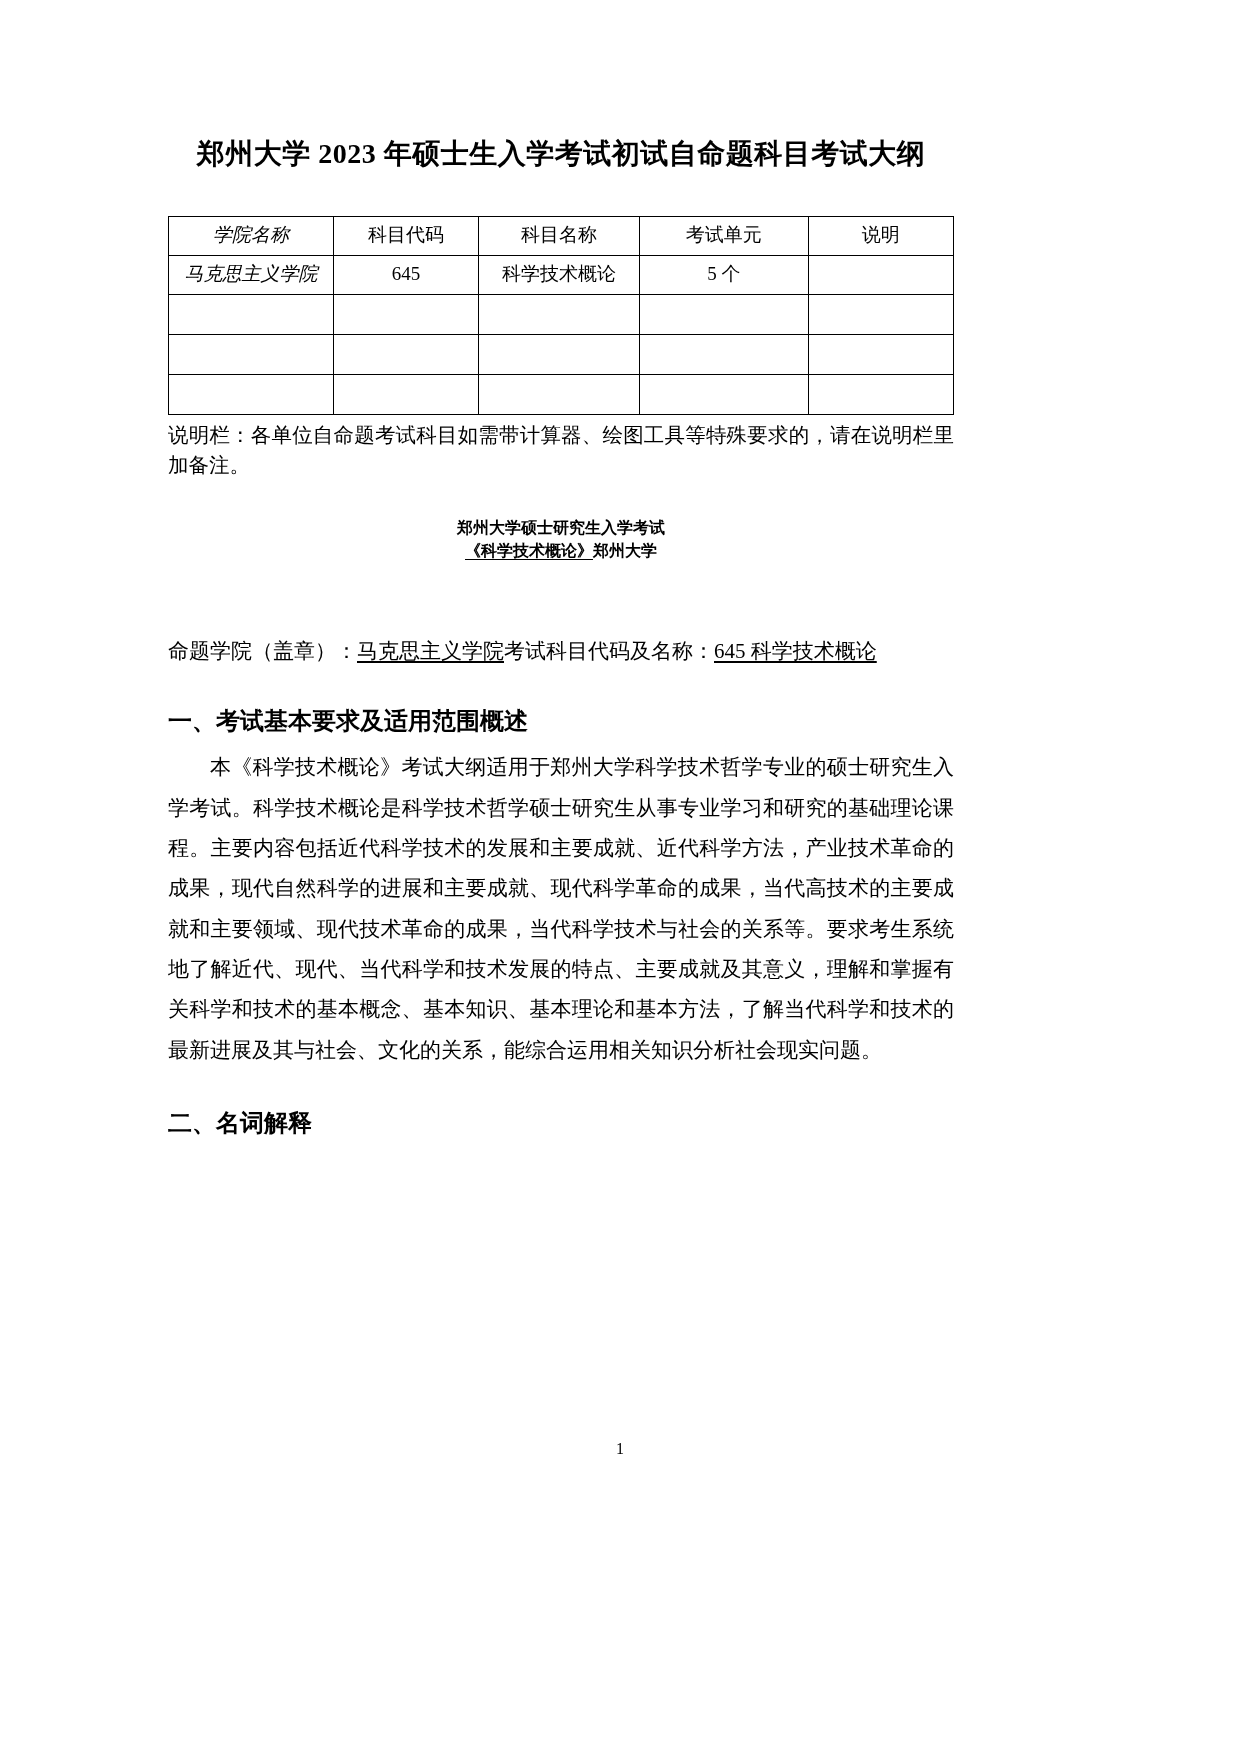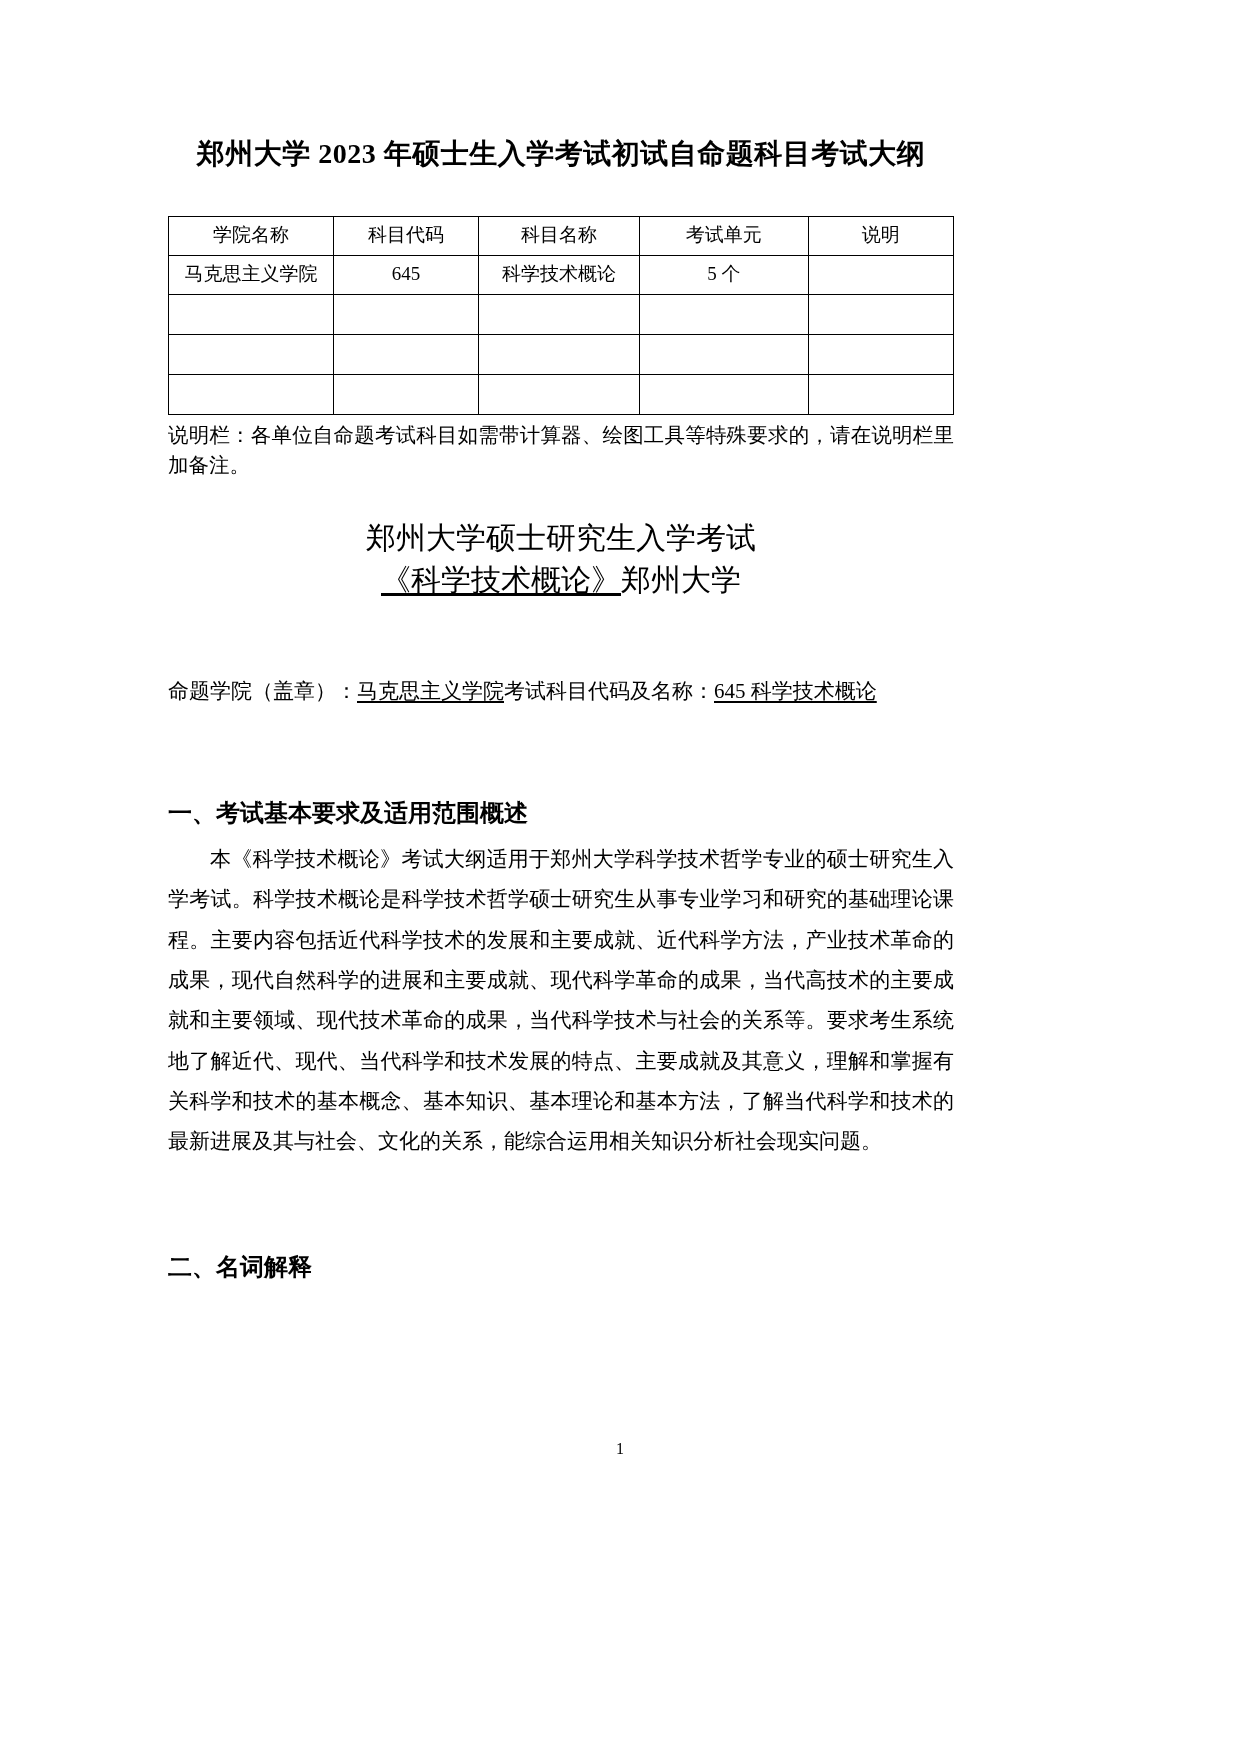--- a/index.html
+++ b/index.html
@@ -50,41 +50,41 @@
   }
   .subject-table td {
     border: 1.6px solid #000;
     height: 32px;
     text-align: center;
     vertical-align: middle;
     font-size: 19px;
     padding: 2px 0 4px 0;
     line-height: 1.1;
   }
-  .col-1 { width: 21%; }
+  .col-1 { width: 21%; font-style: italic; }
   .col-2 { width: 18.5%; }
   .col-3 { width: 20.5%; }
   .col-4 { width: 21.5%; }
   .col-5 { width: 18.5%; }
   .empty-row td { height: 33px; }
 
   
   .table-note {
     margin-top: 6px;
     font-size: 20.5px;
     line-height: 1.45;
     text-align: justify;
     text-justify: inter-ideograph;
   }
 
   
   .center-heading {
     text-align: center;
-    font-weight: normal;
-    font-size: 30px;
+    font-weight: bold;
+    font-size: 16px;
     line-height: 1.42;
     margin-top: 36px;
     font-family: "Liberation Sans", "DejaVu Sans", sans-serif;
   }
   .center-heading .line2 {
     display: block;
   }
   .u {
     text-decoration: underline;
     text-underline-offset: 3px;
@@ -96,21 +96,21 @@
     font-size: 21px;
     line-height: 1.5;
     white-space: nowrap;
   }
 
   
   .section-heading {
     font-size: 24px;
     font-weight: bold;
     font-family: "Liberation Sans", "DejaVu Sans", sans-serif;
-    margin-top: 88px;
+    margin-top: 36px;
     line-height: 1.4;
   }
 
   
   .body-par {
     font-size: 21px;
     line-height: 1.92;
     text-align: justify;
     text-justify: inter-ideograph;
     margin-top: 10px;

